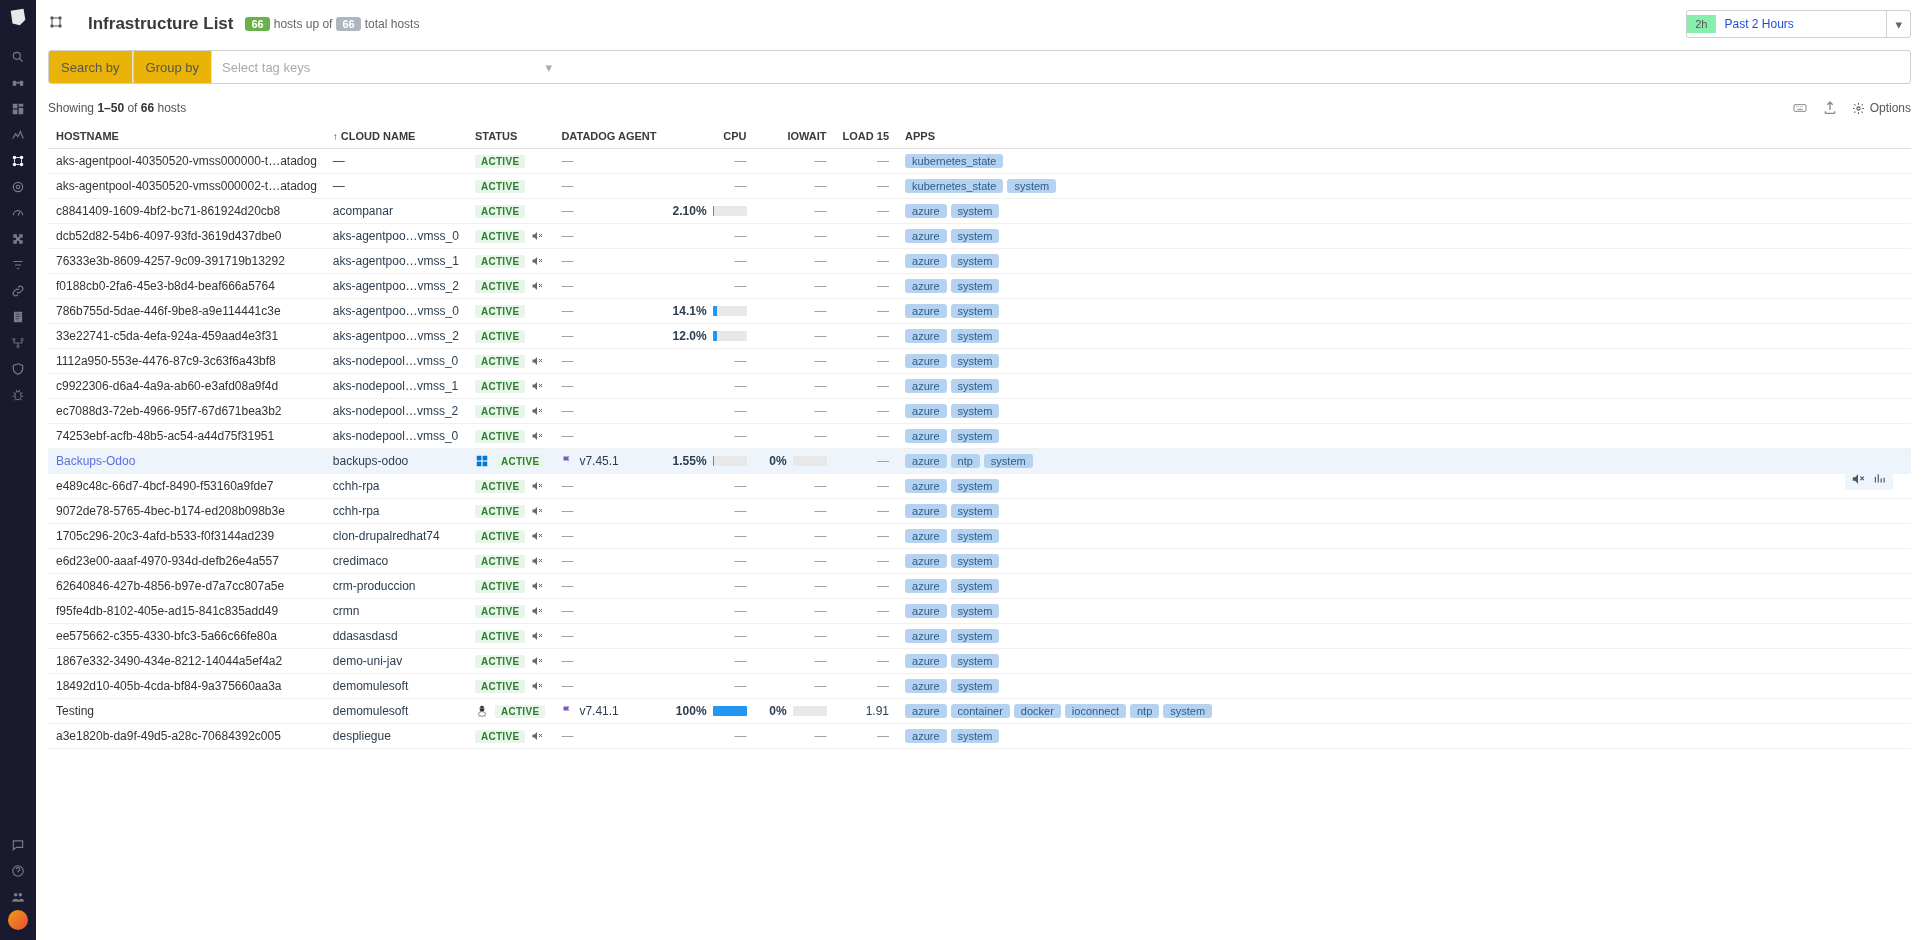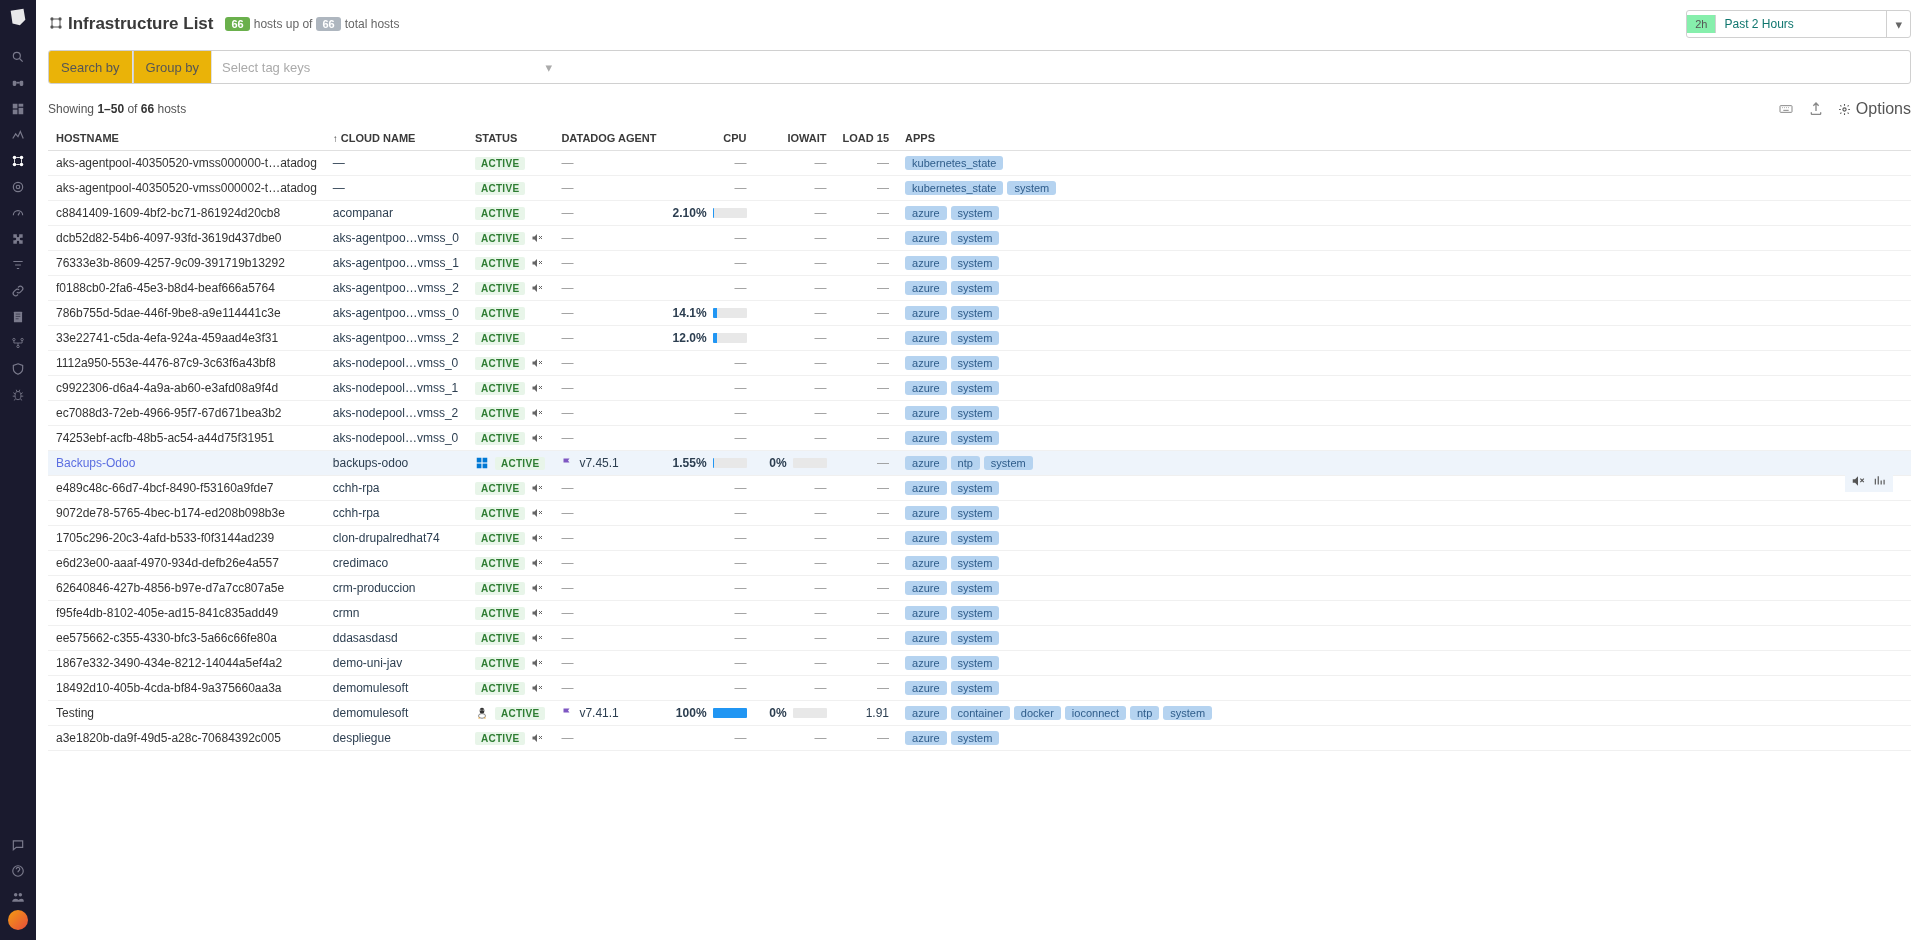--- a/index.html
+++ b/index.html
@@ -8,42 +8,42 @@
 .sidebar { width: 36px; background: #1a1a2e; display: flex; flex-direction: column; align-items: center; padding-top: 6px; flex-shrink: 0; }
 .sidebar-logo { width: 24px; height: 24px; margin-bottom: 14px; display:flex; align-items:center; justify-content:center; }
 .sidebar-logo svg { width: 22px; height: 22px; }
 .sidebar-sep { flex: 1; }
 .nav-icon { width: 36px; height: 26px; display: flex; align-items: center; justify-content: center; color: #7a7a8c; cursor: pointer; }
 .nav-icon.active { color: #fff; }
 .nav-icon svg { width: 14px; height: 14px; }
 .avatar-icon { width: 20px; height: 20px; border-radius: 50%; background: linear-gradient(135deg,#f39c12,#e74c3c); margin-bottom: 10px; }
 .main { flex: 1; overflow: auto; padding: 0 12px; }
 .header { display: flex; align-items: center; padding: 10px 0 12px 0; }
-.header-title-wrap { display: flex; align-items: center; gap: 4px; }
+.header-title-wrap { display: flex; gap: 24px; }
 .header-title-icon { color: #555; }
 .header-title { font-size: 17px; font-weight: 600; color: #3a3a3a; }
 .host-count { margin-left: 12px; display: flex; align-items: center; gap: 4px; font-size: 12px; color: #666; }
 .badge-green { background: #6ab04c; color: #fff; border-radius: 3px; padding: 1px 6px; font-weight: 600; font-size: 11px; }
 .badge-gray { background: #aeb6bf; color: #fff; border-radius: 3px; padding: 1px 6px; font-weight: 600; font-size: 11px; }
 .header-spacer { flex: 1; }
 .time-picker { display: flex; align-items: center; border: 1px solid #d0d0d0; border-radius: 3px; background: #fff; height: 28px; }
 .time-badge { background: #86efac; padding: 3px 8px; font-size: 11px; color: #555; border-right: 1px solid #d0d0d0; }
-.time-text { padding: 0 8px; font-size: 12px; color: #0f766e; min-width: 170px; }
+.time-text { padding: 0 8px; font-size: 12px; color: #1d4ed8; min-width: 170px; }
 .time-caret { padding: 0 8px; color: #666; border-left: 1px solid #d0d0d0; height:100%; display:flex; align-items:center;}
 .filter-bar { display: flex; border: 1px solid #d0d0d0; border-radius: 3px; height: 34px; margin-bottom: 12px; overflow:hidden; }
 .filter-label { background: #eab308; padding: 0 12px; display: flex; align-items: center; font-size: 13px; color: #555; border-right: 1px solid #e0e0e0; }
 .filter-input { flex: 1; border: none; padding: 0 10px; font-size: 13px; outline: none; }
 .filter-input::placeholder { color: #aaa; }
 .group-select { min-width: 350px; display: flex; align-items: center; justify-content: space-between; padding: 0 10px; color: #aaa; font-size: 13px; cursor: pointer; }
 .group-section { display:flex; border-left:1px solid #d0d0d0;}
 .results-row { display: flex; align-items: center; padding: 4px 0 8px 0; font-size: 12px; color: #555; }
 .results-row b { color: #333; }
 .results-spacer { flex: 1; }
 .action-icon { width: 16px; height: 16px; margin-left: 14px; color: #888; cursor: pointer; display:inline-flex; align-items:center; justify-content:center;}
-.options-btn { display: flex; align-items: center; gap: 5px; margin-left: 14px; font-size: 16px; color: #555; cursor: pointer; }
+.options-btn { display: flex; align-items: center; gap: 5px; margin-left: 14px; font-size: 12px; color: #555; cursor: pointer; }
 .table { width: 100%; border-collapse: collapse; }
 .table th { text-align: left; font-size: 11px; font-weight: 600; color: #3a3a3a; text-transform: uppercase; padding: 6px 8px; border-bottom: 1px solid #e0e0e0; white-space: nowrap; }
 .table th.right, .table td.right { text-align: right; }
 .table td { padding: 5px 8px; border-bottom: 1px solid #f0f0f0; font-size: 12px; vertical-align: middle; white-space: nowrap; }
 .table tbody tr.hovered { background: #eef4fb; }
 .hostname-cell a { color: #333; text-decoration: none; cursor:pointer;}
 tr.hovered .hostname-cell a { color: #5b6ee1; }
 .status-active { color: #2e7d32; background: #e8f5e9; padding: 1px 6px; border-radius: 2px; font-size: 10px; font-weight: 600; letter-spacing: 0.3px; }
 .muted-icon-cell { color: #666; display:inline-flex; align-items:center; margin-left:6px;}
 .os-icon { display:inline-flex; width:14px; height:14px; align-items:center; justify-content:center; margin-right:6px;}

